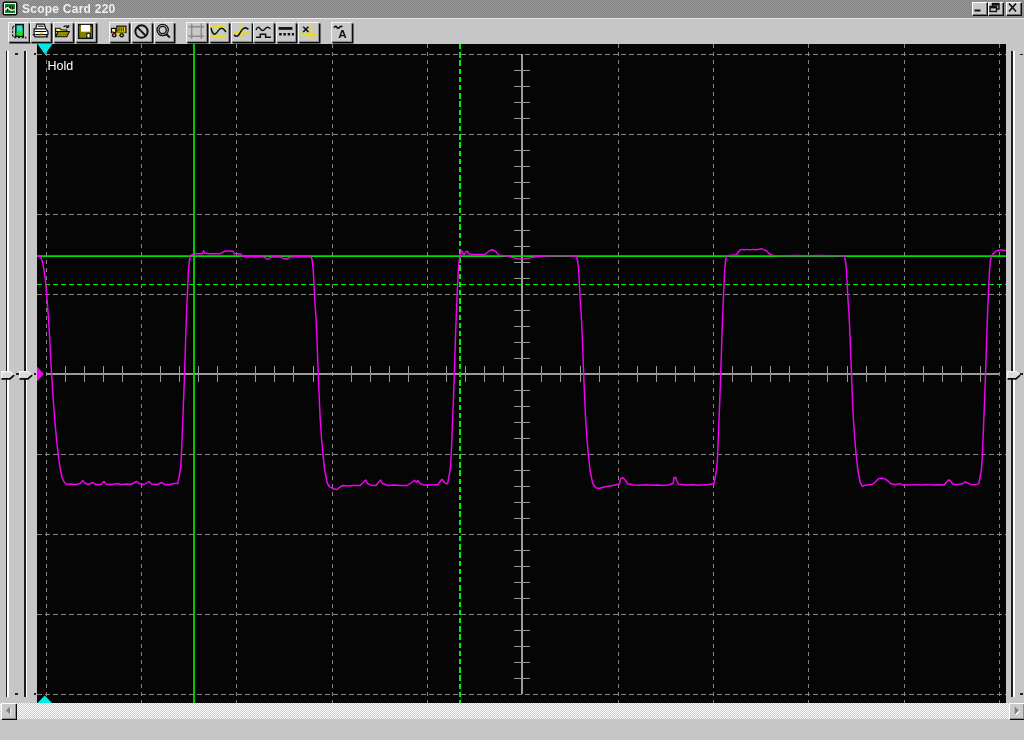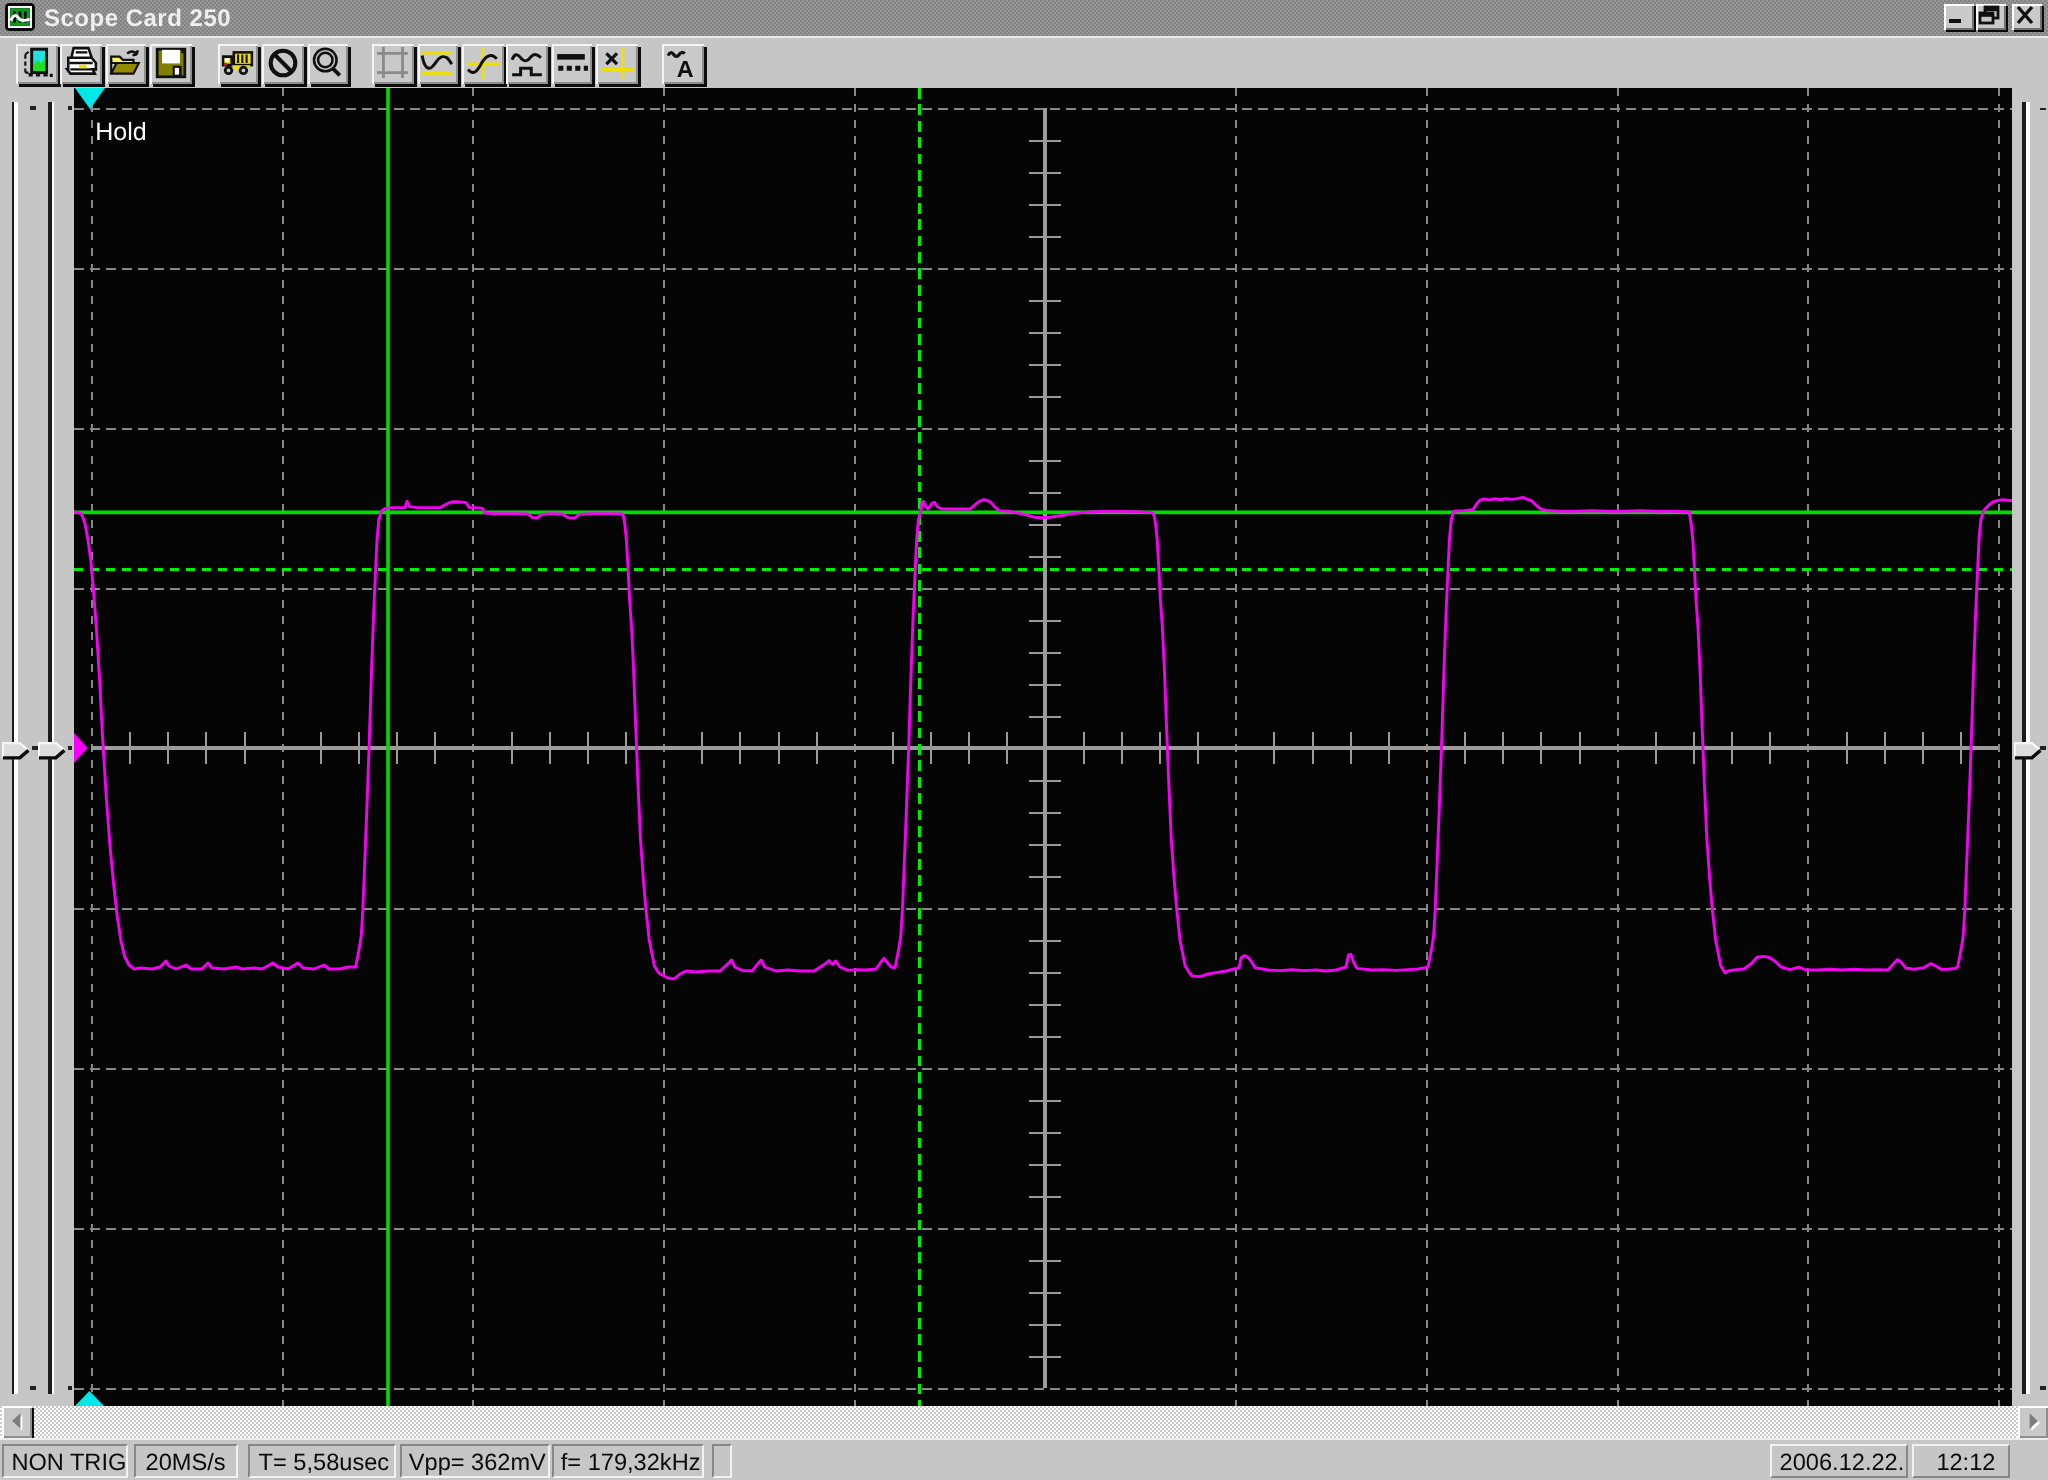--- a/index.html
+++ b/index.html
@@ -36,21 +36,21 @@
 <div id="win">
   <div id="titlebar">
       <div id="ticon"><svg width="16" height="15" viewBox="0 0 16 15">
           <rect x="0.5" y="0.5" width="15" height="14" rx="2.2" fill="#0a0a0a"></rect>
           <rect x="2" y="2" width="12" height="11" fill="#f4f4f4"></rect>
           <rect x="3.1" y="3.1" width="9.8" height="8.8" fill="#140a14"></rect>
           <rect x="3.9" y="3.9" width="8.2" height="7.2" fill="none" stroke="#0e9a1e" stroke-width="1.5"></rect>
           <path d="M6.6,4.5 V10.5 M9.4,4.5 V10.5" stroke="#0e9a1e" stroke-width="1.3" fill="none"></path>
           <path d="M3.4,9.3 C4.6,6.3 6.2,6.1 7.2,7.9 C8.2,9.7 10.4,9.5 12.8,8.6" stroke="#f8f8f8" stroke-width="1.5" fill="none"></path>
         </svg></div>
-      <div id="ttext">Scope Card 250</div>
+      <div id="ttext">Scope Card 220</div>
       <div class="wb" style="left:972px">
         <svg width="13" height="11" viewBox="0 0 13 11">
           <rect x="2.5" y="7.5" width="6" height="2" fill="#101010"></rect>
         </svg>
       </div>
       <div class="wb" style="left:988px">
         <svg width="13" height="11" viewBox="0 0 13 11">
           <rect x="4.5" y="1.5" width="6.5" height="5.5" fill="none" stroke="#101010" stroke-width="1.4"></rect>
           <rect x="2" y="4.5" width="6.5" height="5" fill="#c6c6c6" stroke="#101010" stroke-width="1.4"></rect>
           <rect x="5" y="2" width="5.5" height="1.6" fill="#101010"></rect>
@@ -240,23 +240,13 @@
       <div class="sbtrack"></div>
       <div class="sbtn" style="left:0.5px"><svg width="15" height="15" viewBox="0 0 15 15">
           <polygon points="9.2,3.6 9.2,11.4 5,7.5" fill="#fff" transform="translate(1,1)"></polygon>
           <polygon points="9.2,3.6 9.2,11.4 5,7.5" fill="#7d7d7d"></polygon>
         </svg></div>
       <div class="sbtn" style="left:1008.7px"><svg width="15" height="15" viewBox="0 0 15 15">
           <polygon points="5.8,3.6 5.8,11.4 10,7.5" fill="#fff" transform="translate(1,1)"></polygon>
           <polygon points="5.8,3.6 5.8,11.4 10,7.5" fill="#7d7d7d"></polygon>
         </svg></div>
     </div>
-  <div id="status">
-      <div class="sp sunk" style="left:0.7px;width:63.1px;padding-left:4px">NON TRIG</div>
-      <div class="sp sunk" style="left:66.8px;width:51.9px;padding-left:5px">20MS/s</div>
-      <div class="sp sunk" style="left:124.3px;width:74.2px;padding-left:4px">T= 5,58usec</div>
-      <div class="sp sunk" style="left:200.4px;width:74.2px;padding-left:3px">Vpp= 362mV</div>
-      <div class="sp sunk" style="left:276.4px;width:76.1px;padding-left:3px">f= 179,32kHz</div>
-      <div class="sp sunk" style="left:355.5px;width:10.0px;padding-left:0px"></div>
-      <div class="sp raise" style="left:884.8px;width:69.7px;padding-left:4px">2006.12.22.</div>
-      <div class="sp raise" style="left:956.2px;width:49.3px;padding-left:11px">12:12</div>
-    </div>
 </div>
 
 </body></html>

